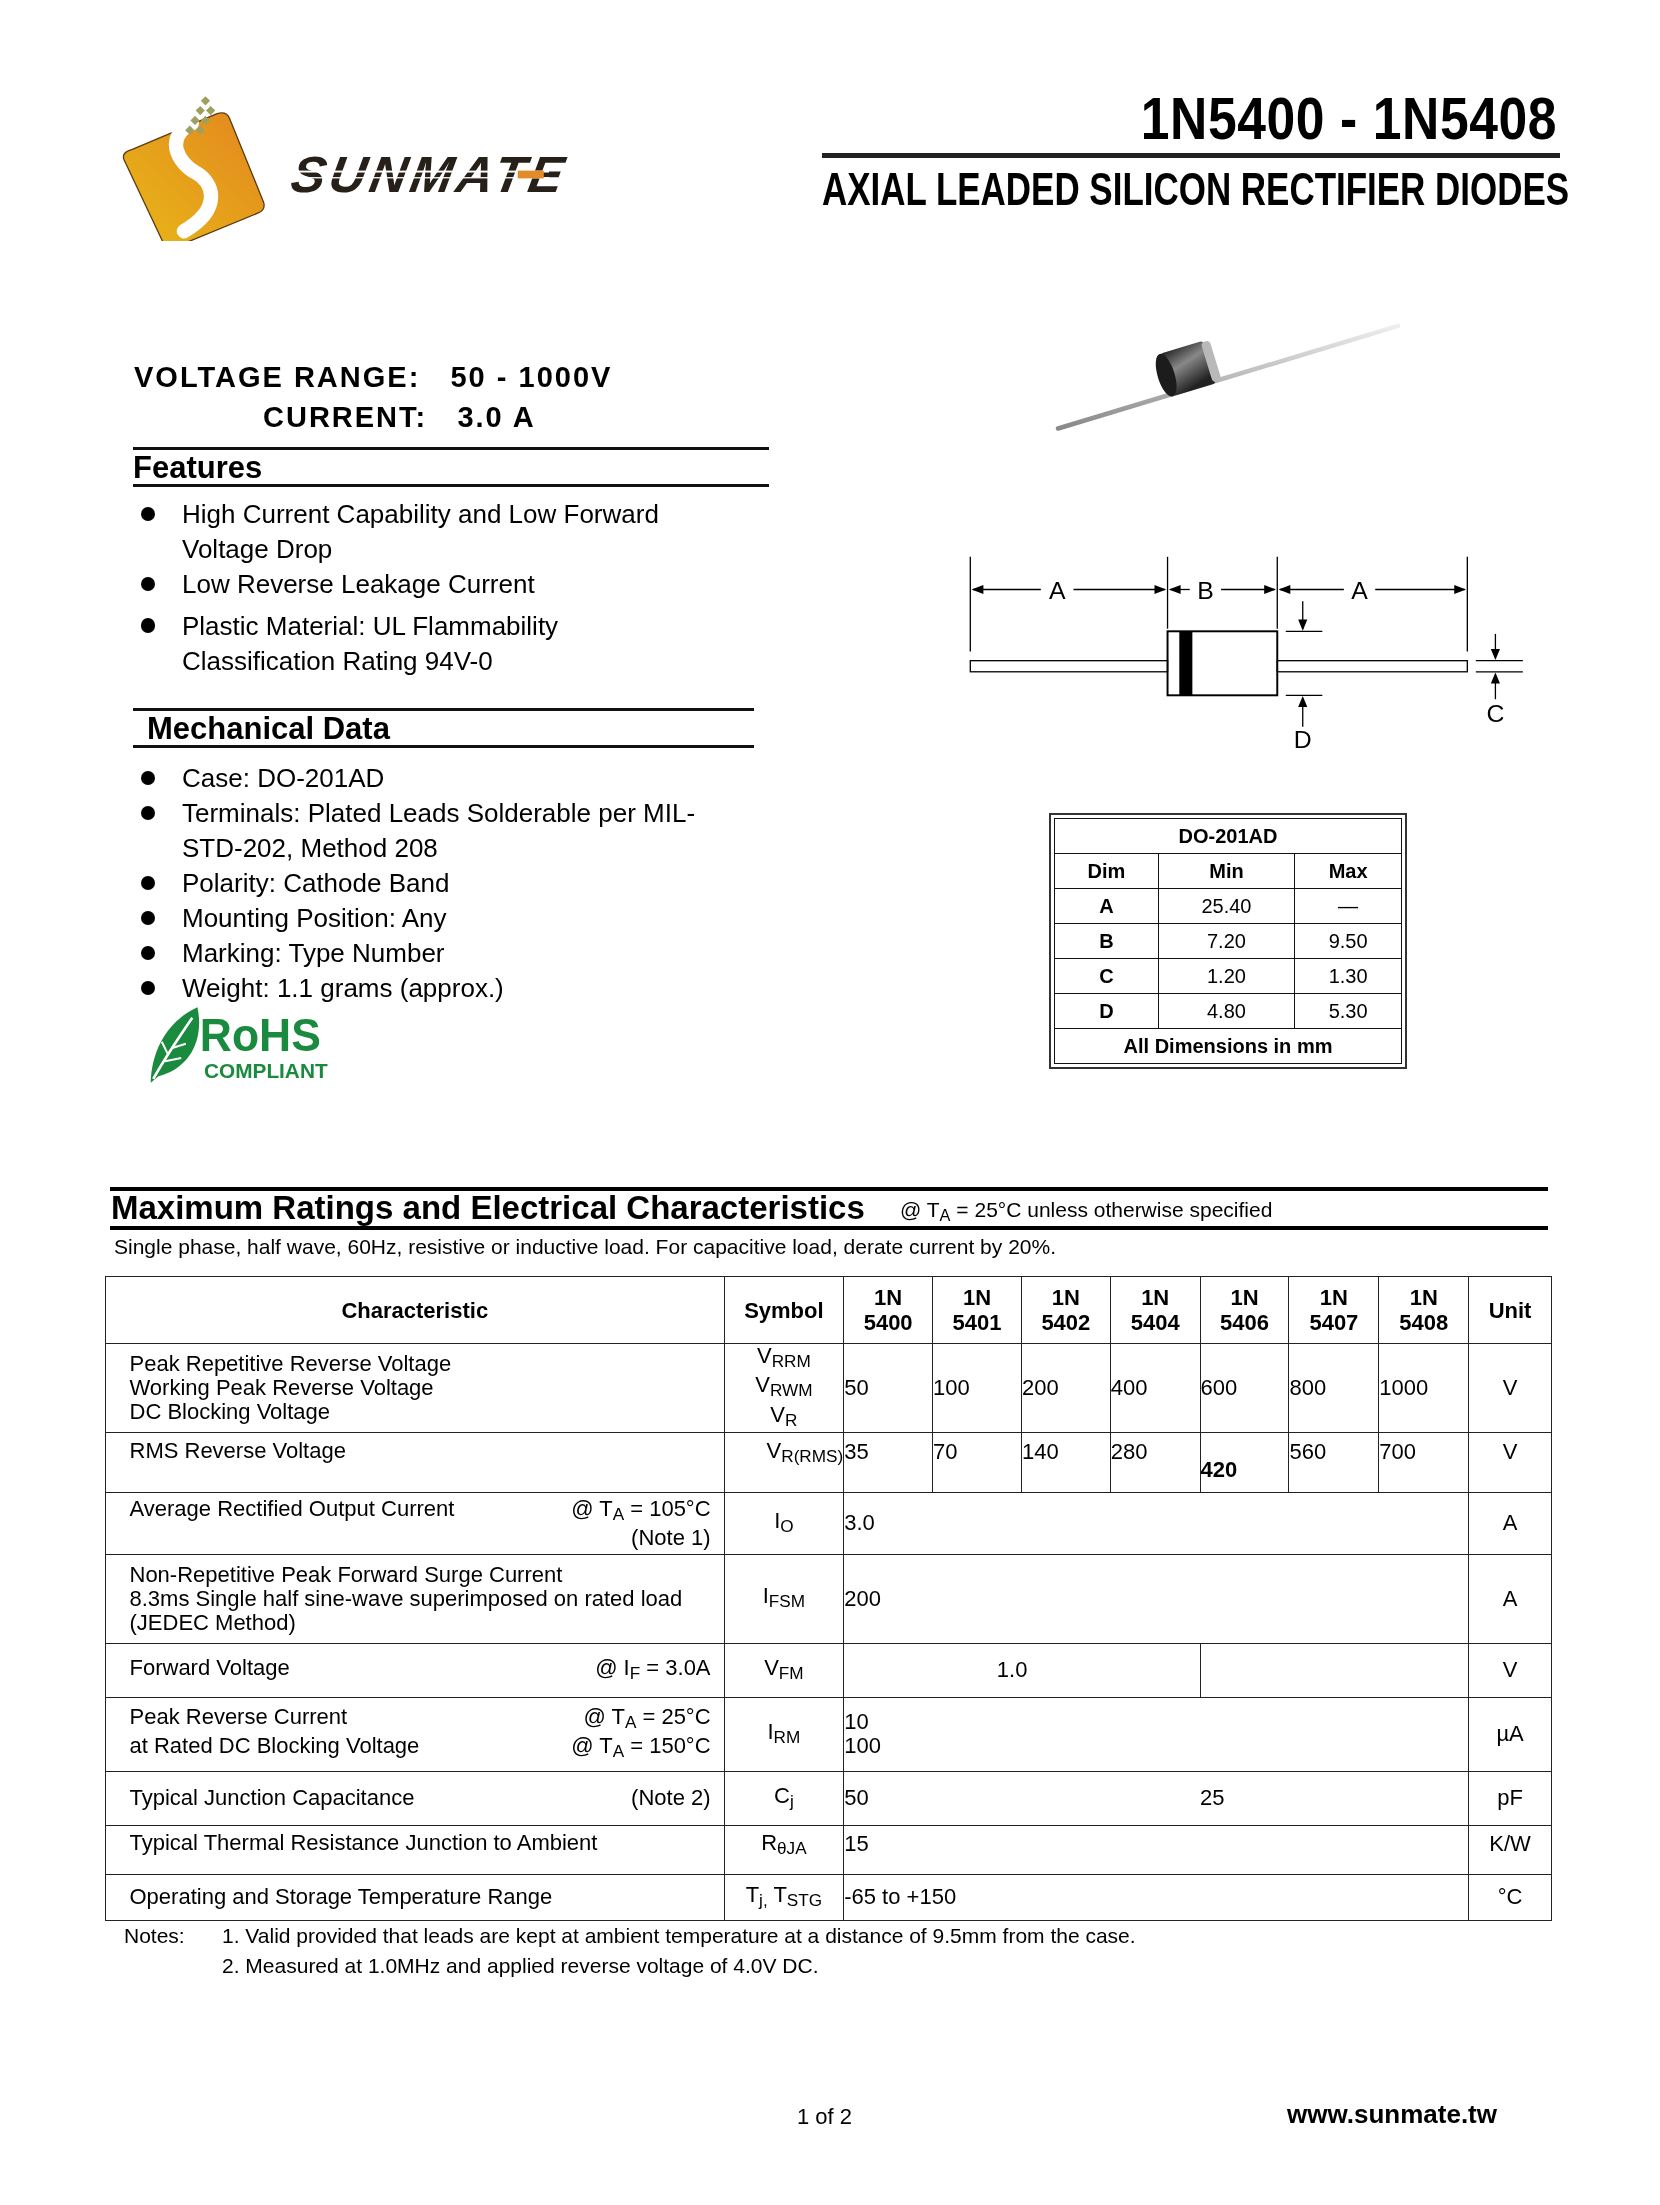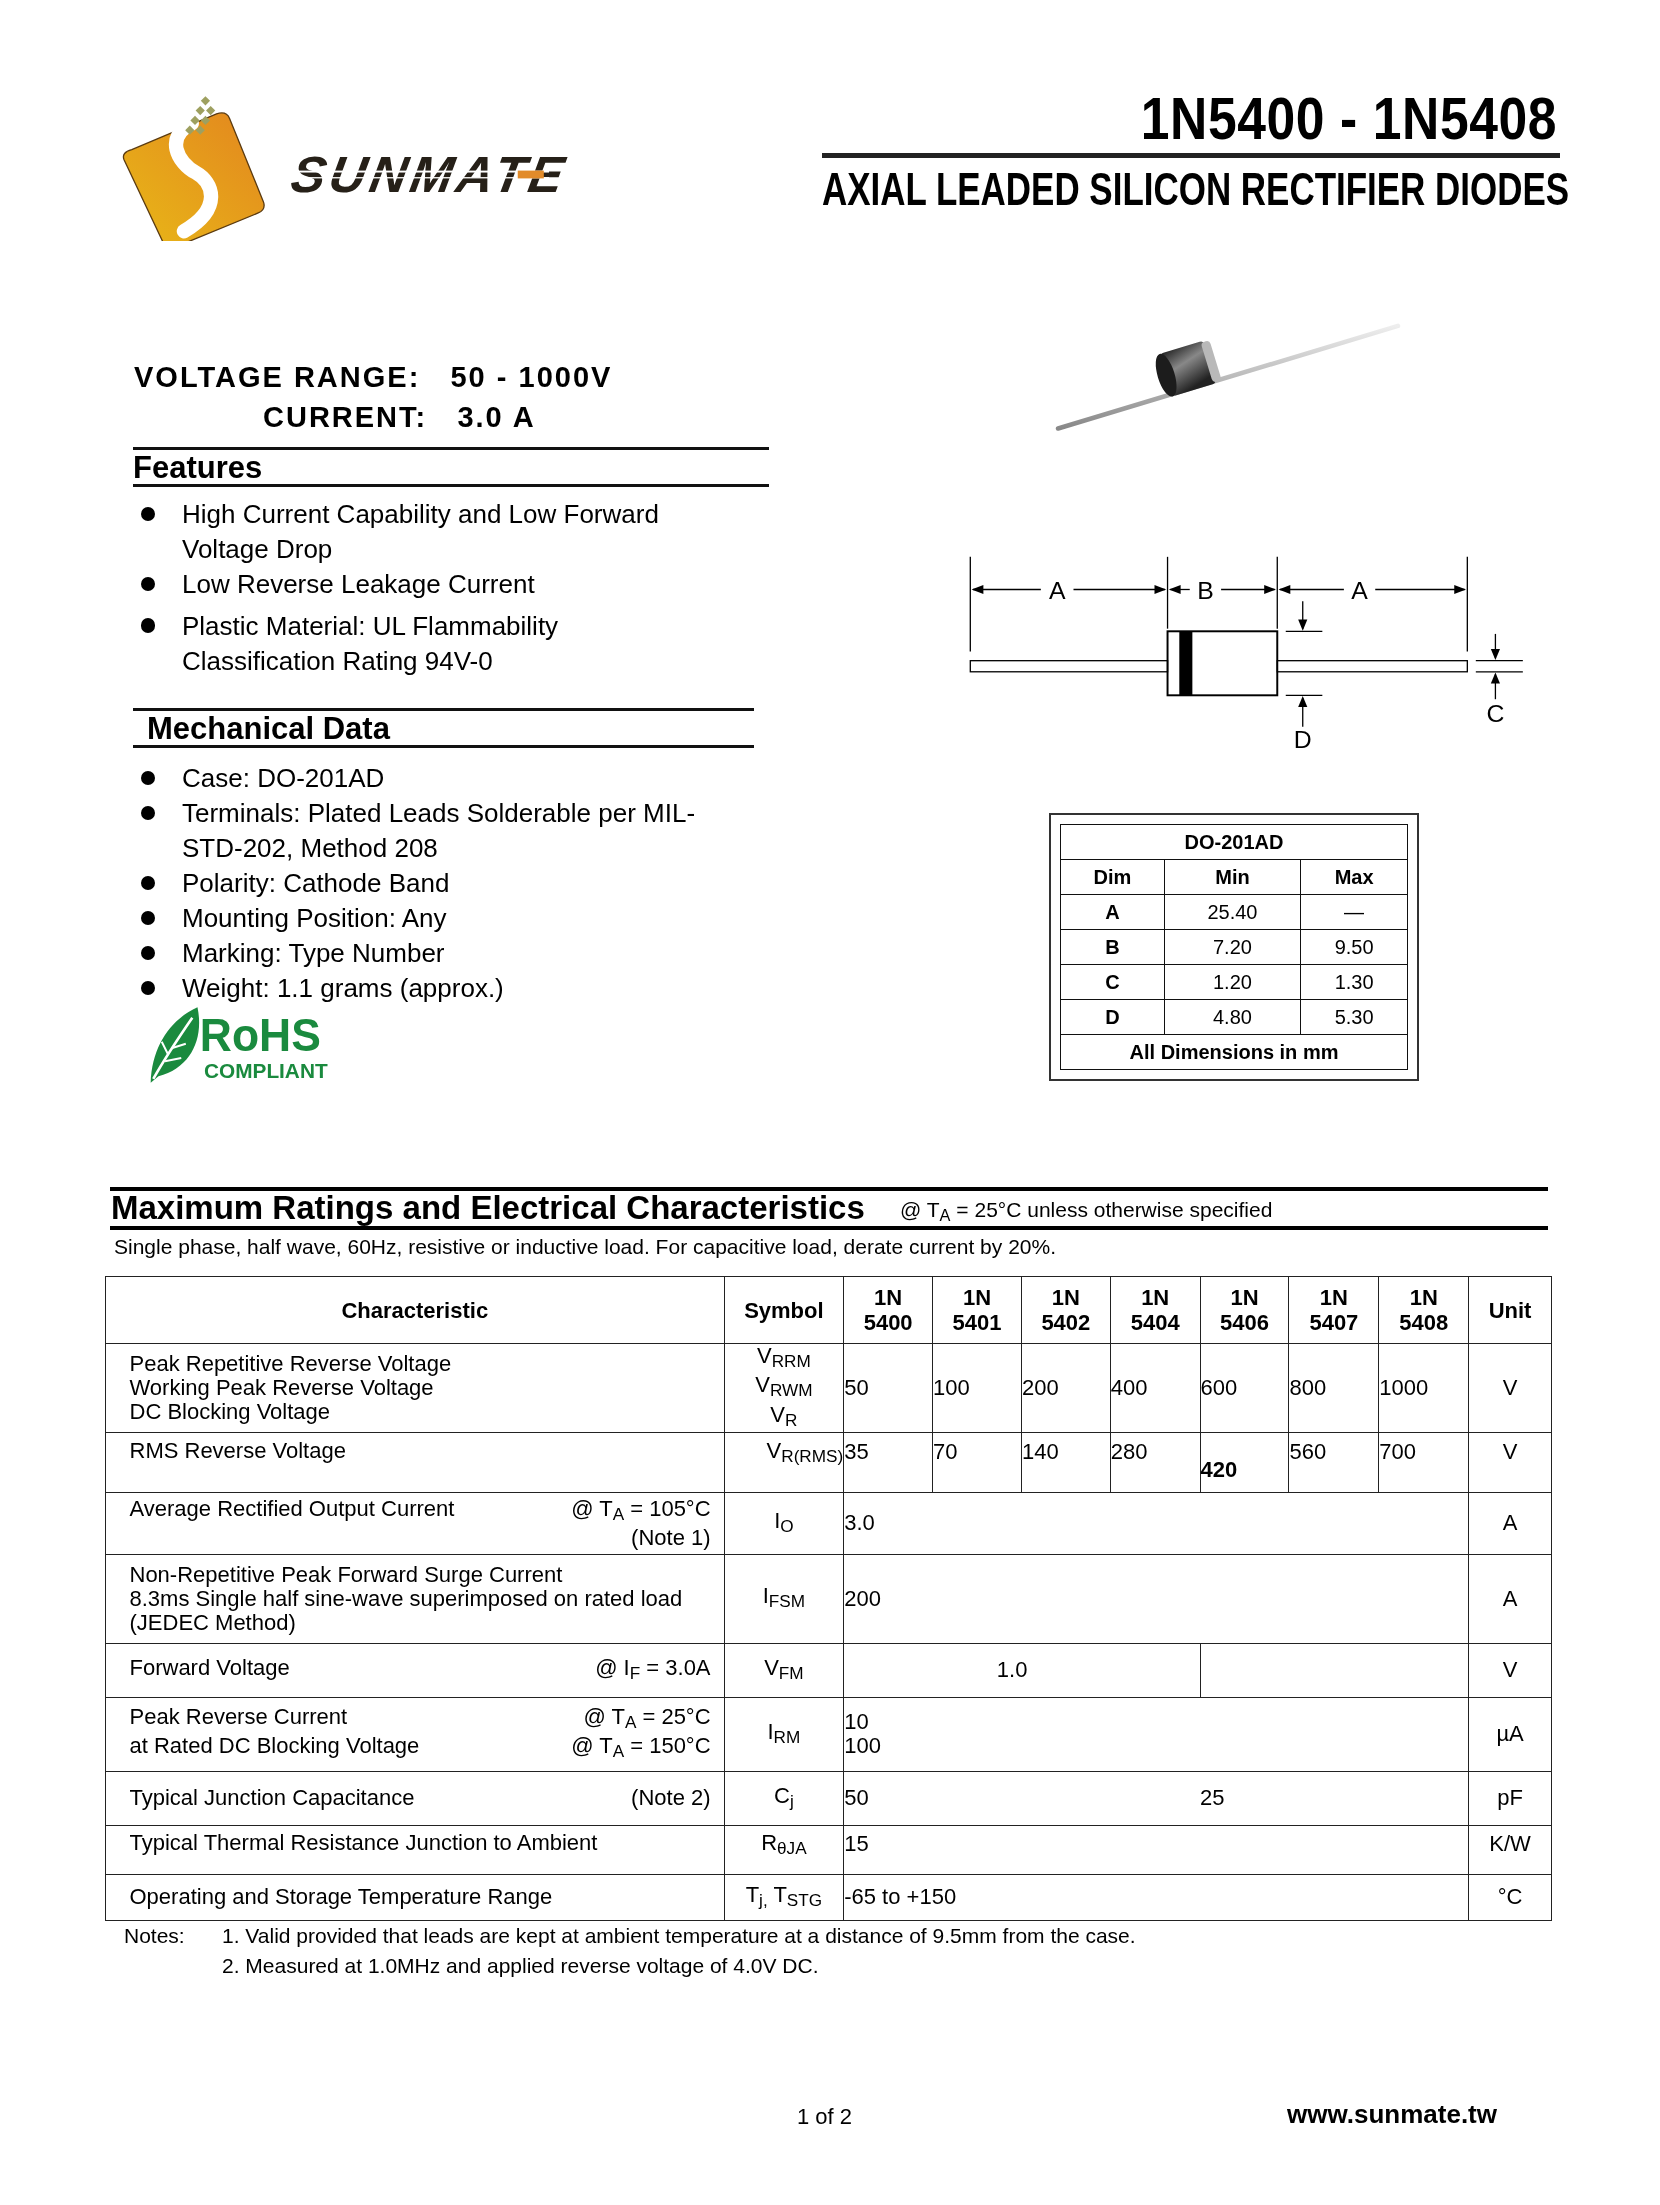--- a/index.html
+++ b/index.html
@@ -16,21 +16,21 @@
   
   .rating-line { font-size:29px; font-weight:bold; letter-spacing:2px; white-space:nowrap; }
   #voltage-line { left:134px; top:361px; }
   #current-line { left:263px; top:401px; }
   .section-rule { height:3.3px; background:#111; }
   .section-title { font-size:31px; font-weight:bold; white-space:nowrap; }
   ul.bullets { list-style:none; margin:0; padding:0; }
   ul.bullets li { position:relative; padding-left:48px; font-size:26px; line-height:35px; }
   ul.bullets li .dot { position:absolute; left:6.5px; top:9.8px; width:14.4px; height:14.4px; border-radius:50%; background:#000; }
   
-  #dim-table-wrap { left:1049px; top:813px; width:348px; border:2px double #333; padding:9px; }
+  #dim-table-wrap { left:1049px; top:813px; width:348px; border:2px double #333; padding:3px; }
   #dim-table { border-collapse:collapse; width:100%; font-size:20px; }
   #dim-table td, #dim-table th { border:1.3px solid #111; text-align:center; height:34px; padding:0; }
   #dim-table th { font-weight:bold; }
   #dim-table td.dimname { font-weight:bold; }
   
   #max-rule-top { left:110px; top:1187px; width:1438px; height:3.9px; background:#000; }
   #max-title { left:111px; top:1189px; font-size:33px; font-weight:bold; white-space:nowrap; }
   #max-cond { left:900px; top:1198px; font-size:21px; white-space:nowrap; }
   #max-rule-bot { left:110px; top:1226px; width:1438px; height:3.9px; background:#000; }
   #max-desc { left:114px; top:1235px; font-size:21px; white-space:nowrap; }

